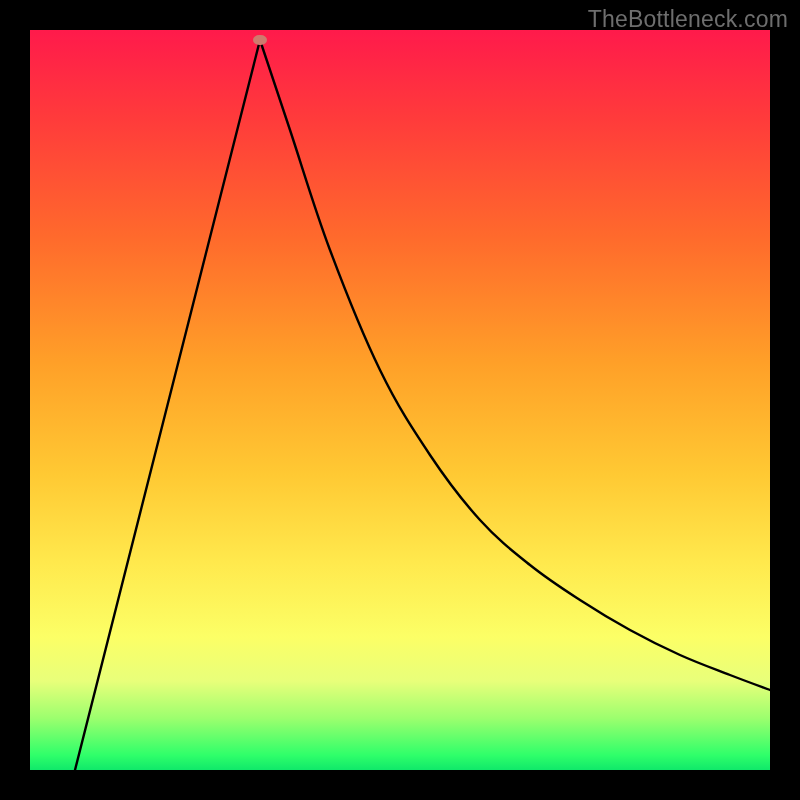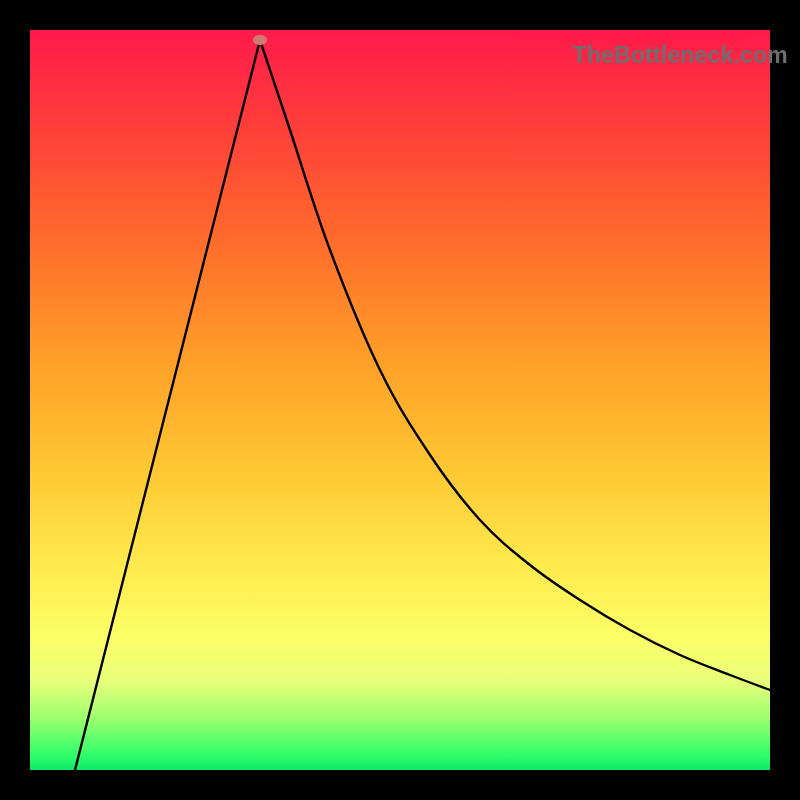--- a/index.html
+++ b/index.html
@@ -29,25 +29,24 @@
       #9cff6e 93%,
       #2fff6a 98%,
       #10e86a 100%);
   }
   .watermark {
     position: absolute;
     top: 6px;
     right: 12px;
     color: #6e6e6e;
     font-size: 23px;
-    font-weight: 700;
+    font-weight: 400;
     letter-spacing: 0.2px;
     z-index: 5;
     user-select: none;
-    margin-top: 36px;
   }
   svg.curve {
     position: absolute;
     left: 0;
     top: 0;
     width: 740px;
     height: 740px;
     z-index: 2;
   }
   .marker {

